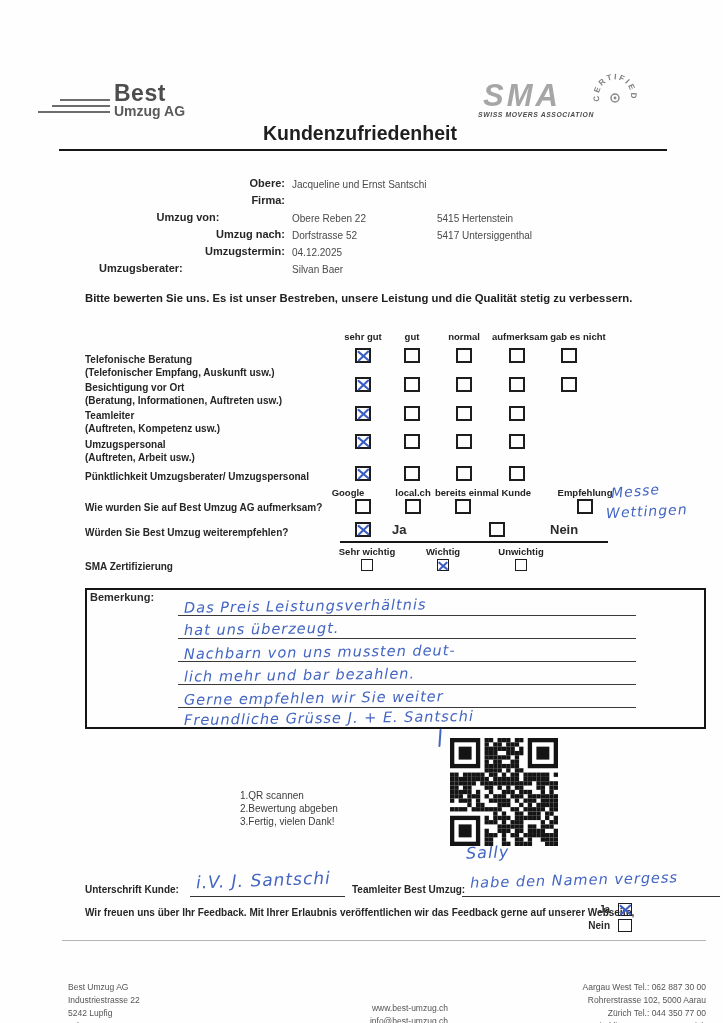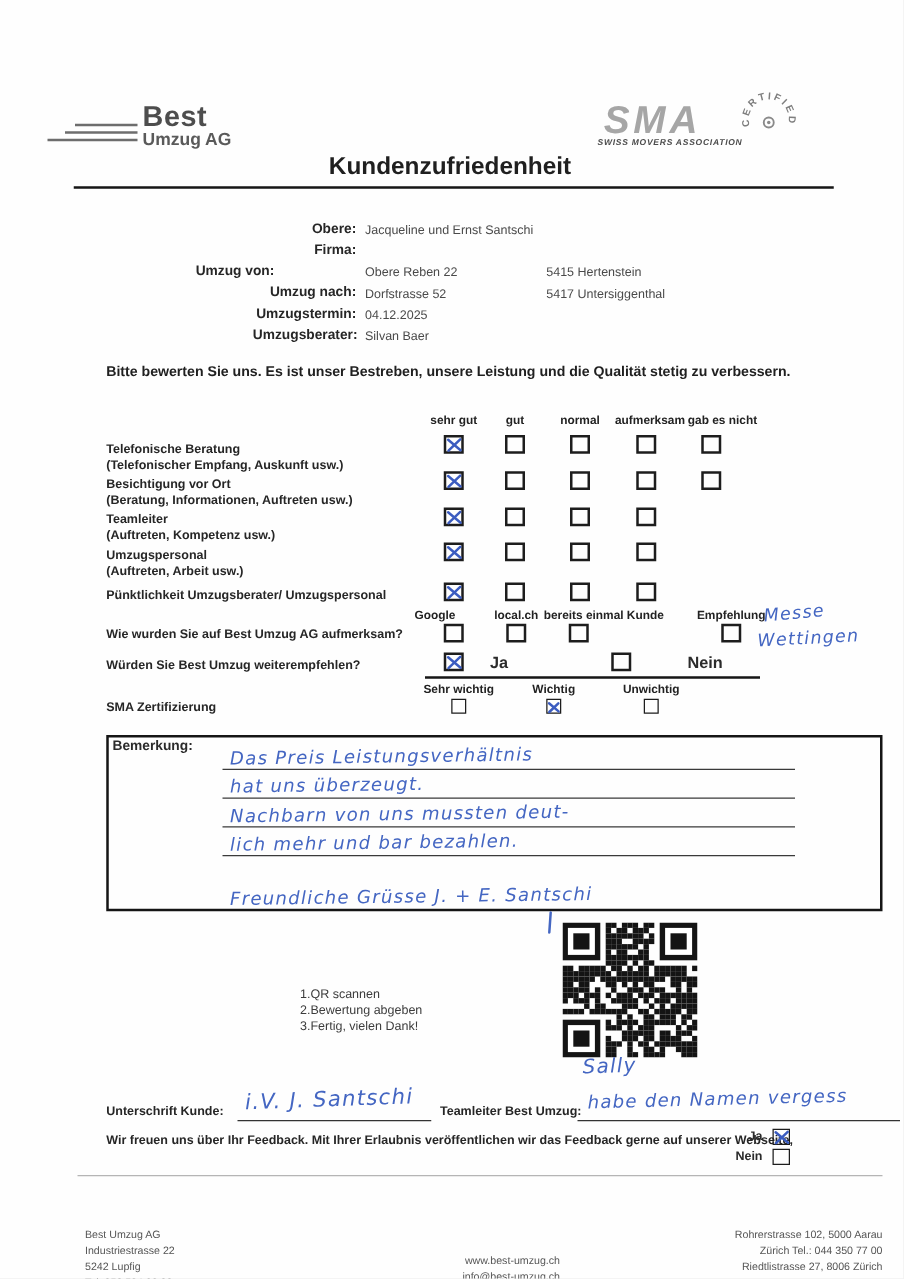--- a/index.html
+++ b/index.html
@@ -65,21 +65,21 @@
   <div class="abs val" style="left:292px;top:213px">Obere Reben 22</div>
   <div class="abs val" style="left:437px;top:213px">5415 Hertenstein</div>
 
   <div class="abs lbl" style="left:85px;top:228px;width:200px;text-align:right">Umzug nach:</div>
   <div class="abs val" style="left:292px;top:230px">Dorfstrasse 52</div>
   <div class="abs val" style="left:437px;top:230px">5417 Untersiggenthal</div>
 
   <div class="abs lbl" style="left:85px;top:245px;width:200px;text-align:right">Umzugstermin:</div>
   <div class="abs val" style="left:292px;top:247px">04.12.2025</div>
 
-  <div class="abs lbl" style="left:86px;top:262px;width:200px;text-align:right">Umzugsberater:</div>
+  <div class="abs lbl" style="left:99px;top:262px;width:200px;">Umzugsberater:</div>
   <div class="abs val" style="left:292px;top:264px">Silvan Baer</div>
 
   <div class="abs" style="left:85px;top:292px;font-size:11.3px;font-weight:bold;color:#202020">Bitte bewerten Sie uns. Es ist unser Bestreben, unsere Leistung und die Qualität stetig zu verbessern.</div>
 
   <div class="abs colhead" style="left:363px;top:331px">sehr gut</div>
   <div class="abs colhead" style="left:412px;top:331px">gut</div>
   <div class="abs colhead" style="left:464px;top:331px">normal</div>
   <div class="abs colhead" style="left:520px;top:331px">aufmerksam</div>
   <div class="abs colhead" style="left:578px;top:331px">gab es nicht</div>
 
@@ -152,20 +152,23 @@
       <span class="hw">Das Preis Leistungsverhältnis</span>
     </div>
   <div class="bem-line" style="top:617px">
       <span class="hw">hat uns überzeugt.</span>
     </div>
   <div class="bem-line" style="top:640px">
       <span class="hw">Nachbarn von uns mussten deut-</span>
     </div>
   <div class="bem-line" style="top:663px">
       <span class="hw">lich mehr und bar bezahlen.</span>
+    </div>
+  <div class="bem-line" style="top:686px">
+      <span class="hw">Gerne empfehlen wir Sie weiter</span>
     </div>
   <div class="bem-line" style="top:705px;border-bottom:none">
       <span class="hw">Freundliche Grüsse J. + E. Santschi</span>
     </div>
   <div class="abs" style="left:439px;top:729px;width:2px;height:18px;background:#4466c2;transform:rotate(4deg);border-radius:2px"></div>
 
   <div class="abs steps" style="left:240px;top:789px">1.QR scannen</div>
   <div class="abs steps" style="left:240px;top:802px">2.Bewertung abgeben</div>
   <div class="abs steps" style="left:240px;top:815px">3.Fertig, vielen Dank!</div>
   <div class="abs" style="left:450px;top:738px;width:108px;height:108px"><svg width="108" height="108" viewBox="0 0 108 108" xmlns="http://www.w3.org/2000/svg">
@@ -506,18 +509,19 @@
     <div>Best Umzug AG</div>
     <div>Industriestrasse 22</div>
     <div>5242 Lupfig</div>
     <div>Tel: 056 534 92 00</div>
   </div>
   <div class="abs foot" style="left:278px;top:982px;width:170px;text-align:right">
     <div>www.best-umzug.ch</div>
     <div>info@best-umzug.ch</div>
   </div>
   <div class="abs foot" style="left:446px;top:961px;width:260px;text-align:right">
+    <div>Aargau West Tel.: 062 887 30 00</div>
     <div>Rohrerstrasse 102, 5000 Aarau</div>
     <div>Zürich Tel.: 044 350 77 00</div>
     <div>Riedtlistrasse 27, 8006 Zürich</div>
   </div>
 
 </div>
 
 </body></html>

